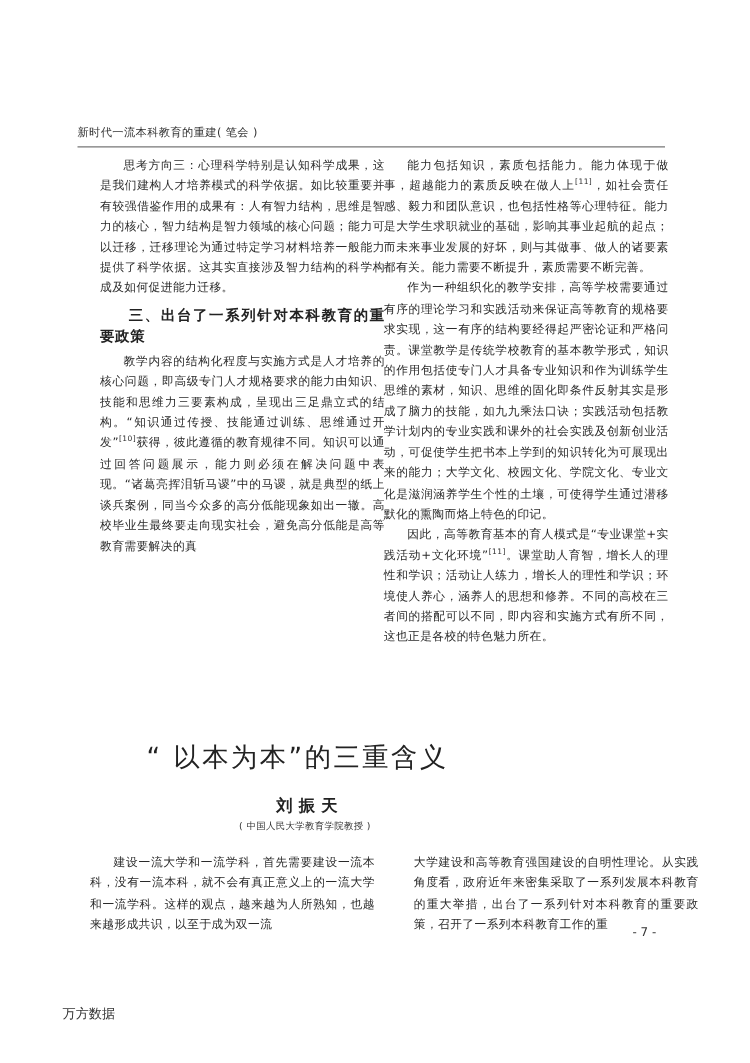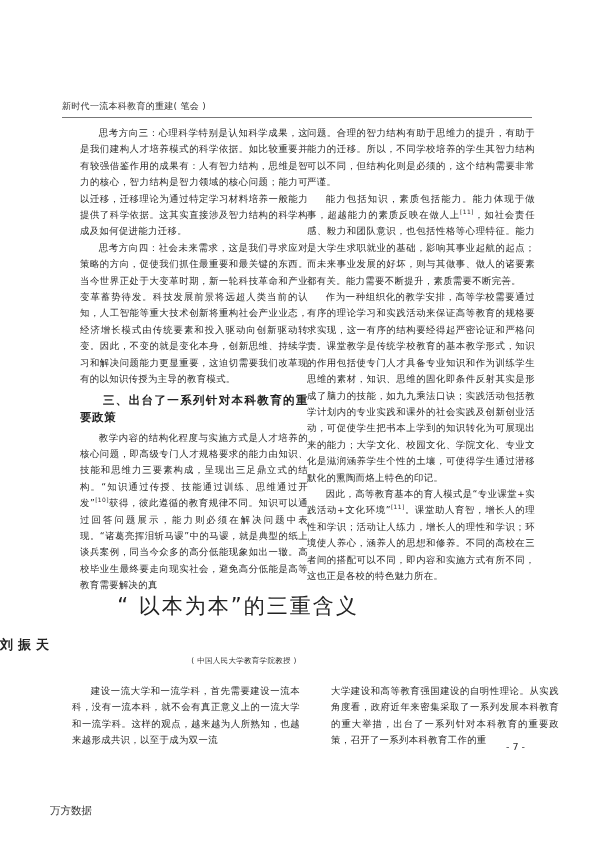--- a/index.html
+++ b/index.html
@@ -13,42 +13,40 @@
     .col p { margin: 0; text-indent: 2em; }
     .col p.noindent { text-indent: 0; }
     .col-left-top { left: 80px; top: 125px; }
     .col-right-top { left: 307px; top: 125px; }
     .section-heading { font-size: 11.5px; line-height: 17px; font-weight: bold;
       margin: 4px 0 4px 0; text-indent: 2em; color: #222; letter-spacing: 0.6px; }
     sup { font-size: 6px; vertical-align: 4px; line-height: 0; }
     .article-title { position: absolute; top: 592px; left: 0; width: 476px;
       text-align: center; font-size: 21px; letter-spacing: 2px; color: #222; }
     .author { position: absolute; top: 636px; left: 0; width: 496px;
-      text-align: left; font-size: 13px; letter-spacing: 5px; color: #222; font-weight: bold; }
+      text-align: center; font-size: 13px; letter-spacing: 5px; color: #222; font-weight: bold; }
     .affiliation { position: absolute; top: 656px; left: 0; width: 488px;
       text-align: center; font-size: 7.5px; color: #333; letter-spacing: 0.3px; }
     .col-left-bottom { left: 72px; top: 683px; }
     .col-right-bottom { left: 307px; top: 683px; margin-left: 24px; }
     .page-number { position: absolute; top: 741px; left: 506px; font-size: 9.5px; color: #333; }
     .watermark { position: absolute; top: 804px; left: 50px; font-size: 10.5px; color: #333; }
   </style>
 </head>
 <body>
 
 <div class="running-header">新时代一流本科教育的重建( 笔会 )</div>
 
 <div class="col col-left-top">
   <p>思考方向三：心理科学特别是认知科学成果，这是我们建构人才培养模式的科学依据。如比较重要并有较强借鉴作用的成果有：人有智力结构，思维是智力的核心，智力结构是智力领域的核心问题；能力可以迁移，迁移理论为通过特定学习材料培养一般能力提供了科学依据。这其实直接涉及智力结构的科学构成及如何促进能力迁移。</p>
-  <p>思考方向四：社会未来需求，这是我们寻求应对策略的方向，促使我们抓住最重要和最关键的东西。当今世界正处于大变革时期，新一轮科技革命和产业变革蓄势待发。科技发展前景将远超人类当前的认知，人工智能等重大技术创新将重构社会产业业态，经济增长模式由传统要素和投入驱动向创新驱动转变。因此，不变的就是变化本身，创新思维、持续学习和解决问题能力更显重要，这迫切需要我们改革现有的以知识传授为主导的教育模式。</p>
   <div class="section-heading">三、出台了一系列针对本科教育的重要政策</div>
   <p><span>教学内容的结构化程度与实施方式是人才培养的核心问题，即高级专门人才规格要求的能力由知识、技能和思维力三要素构成，呈现出三足鼎立式的结构。“知识通过传授、技能通过训练、思维通过开发”</span><sup>[10]</sup><span>获得，彼此遵循的教育规律不同。知识可以通过回答问题展示，能力则必须在解决问题中表现。“诸葛亮挥泪斩马谡”中的马谡，就是典型的纸上谈兵案例，同当今众多的高分低能现象如出一辙。高校毕业生最终要走向现实社会，避免高分低能是高等教育需要解决的真</span></p>
 </div>
 
 <div class="col col-right-top">
-  <p class="noindent">问题。合理的智力结构有助于思维力的提升，有助于能力的迁移。所以，不同学校培养的学生其智力结构可以不同，但结构化则是必须的，这个结构需要非常严谨。</p>
   <p><span>能力包括知识，素质包括能力。能力体现于做事，超越能力的素质反映在做人上</span><sup>[11]</sup><span>，如社会责任感、毅力和团队意识，也包括性格等心理特征。能力是大学生求职就业的基础，影响其事业起航的起点；而未来事业发展的好坏，则与其做事、做人的诸要素都有关。能力需要不断提升，素质需要不断完善。</span></p>
   <p>作为一种组织化的教学安排，高等学校需要通过有序的理论学习和实践活动来保证高等教育的规格要求实现，这一有序的结构要经得起严密论证和严格问责。课堂教学是传统学校教育的基本教学形式，知识的作用包括使专门人才具备专业知识和作为训练学生思维的素材，知识、思维的固化即条件反射其实是形成了脑力的技能，如九九乘法口诀；实践活动包括教学计划内的专业实践和课外的社会实践及创新创业活动，可促使学生把书本上学到的知识转化为可展现出来的能力；大学文化、校园文化、学院文化、专业文化是滋润涵养学生个性的土壤，可使得学生通过潜移默化的熏陶而烙上特色的印记。</p>
   <p><span>因此，高等教育基本的育人模式是“专业课堂+实践活动+文化环境”</span><sup>[11]</sup><span>。课堂助人育智，增长人的理性和学识；活动让人练力，增长人的理性和学识；环境使人养心，涵养人的思想和修养。不同的高校在三者间的搭配可以不同，即内容和实施方式有所不同，这也正是各校的特色魅力所在。</span></p>
 </div>
 
 <div class="article-title">“ 以本为本”的三重含义</div>
 <div class="author">刘振天</div>
 <div class="affiliation">( 中国人民大学教育学院教授 )</div>
 
 <div class="col col-left-bottom">

